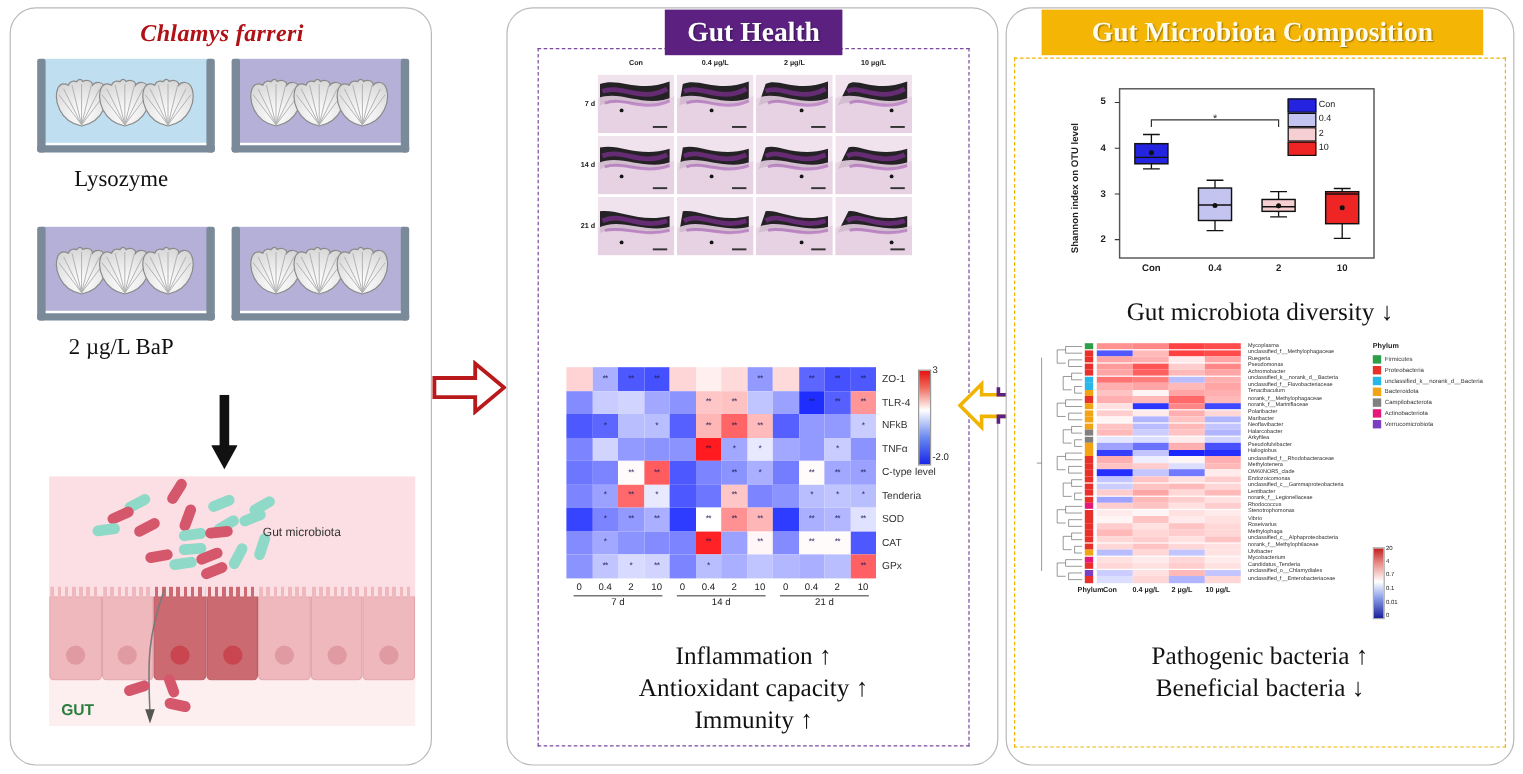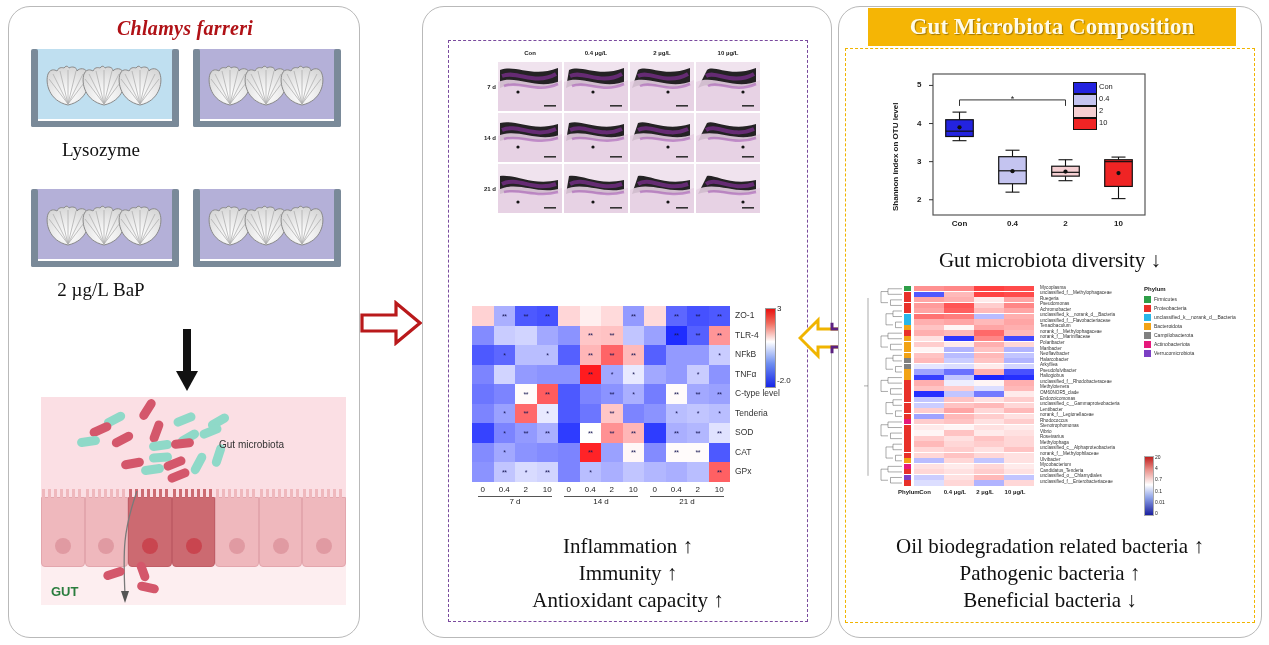--- a/index.html
+++ b/index.html
@@ -474,20 +474,21 @@
       <div id="gut-label" style="color: rgb(42, 125, 62);">GUT</div>
     </div>
   </div>
 
   <svg id="arrow-red" width="62" height="46" viewBox="0 0 62 46">
     <polygon points="2,15 36,15 36,3 60,23 36,43 36,31 2,31" fill="#ffffff" stroke="#b9191b" stroke-width="3.2" stroke-linejoin="miter"></polygon>
   </svg>
 
   <div class="panel" id="panel-mid"></div>
   <div class="dashed" id="dash-mid"></div>
+  <div class="banner" id="banner-gut-health" style="background: rgb(91, 32, 128);">Gut Health</div>
 
   <div id="histo">
       <div class="histo-collabel" style="left: 0px;">Con</div>
       <div class="histo-collabel" style="left: 66px;">0.4 µg/L</div>
       <div class="histo-collabel" style="left: 132px;">2 µg/L</div>
       <div class="histo-collabel" style="left: 198px;">10 µg/L</div>
       <div class="histo-rowlabel" style="top: 22px;">7 d</div>
       <div class="hrow">
         <div class="hcell"><svg width="64" height="49" viewBox="0 0 64 49">
             <rect width="64" height="49" fill="#f0e3ee"></rect>
@@ -864,22 +865,22 @@
           <div class="hm-group">21 d</div>
         </div>
       </div>
       <div class="cbar" style="left: 293px; top: 2px; height: 78px;"></div>
       <div class="cbar-t" style="left: 305px; top: -2px;">3</div>
       <div class="cbar-t" style="left: 305px; top: 70px;">-2.0</div>
     </div>
 
   <div class="bottom-text" id="mid-conclusions" style="left:448px;top:533px;width:360px;">
       <div>Inflammation ↑</div>
+      <div>Antioxidant capacity ↑</div>
       <div>Immunity ↑</div>
-      <div>Antioxidant capacity ↑</div>
     </div>
 
   <svg id="arrow-dual" width="68" height="44" viewBox="0 0 68 44">
     <polygon points="20,4 20,13 48,13 48,4 66,22 48,40 48,31 20,31 20,40 2,22" fill="#ffffff" stroke="#f0b400" stroke-width="3"></polygon>
     <path d="M34 6.8 L34 13 L48 13 L48 4 L66 22 L48 40 L48 31 L34 31 L34 37.2" fill="none" stroke="#5b2080" stroke-width="3"></path>
   </svg>
 
   <div class="panel" id="panel-right"></div>
   <div class="dashed" id="dash-right"></div>
   <div class="banner" id="banner-microbiota" style="background: rgb(245, 181, 5);">Gut Microbiota Composition</div>
@@ -1187,18 +1188,17 @@
       <div class="taxa-cbar" style="left:282px;top:172px;"></div>
       <div class="taxa-cbar-t" style="left:293px;top:170px;">20</div>
       <div class="taxa-cbar-t" style="left:293px;top:181.2px;">4</div>
       <div class="taxa-cbar-t" style="left:293px;top:192.4px;">0.7</div>
       <div class="taxa-cbar-t" style="left:293px;top:203.6px;">0.1</div>
       <div class="taxa-cbar-t" style="left:293px;top:214.8px;">0.01</div>
       <div class="taxa-cbar-t" style="left:293px;top:226px;">0</div>
     </div>
 
   <div class="bottom-text" id="right-conclusions" style="left:845px;top:533px;width:410px;">
-      <div>Oil biodegradation related bacteria ↑</div>
       <div>Pathogenic bacteria ↑</div>
       <div>Beneficial bacteria ↓</div>
     </div>
 
 </div>
 
 </body></html>

